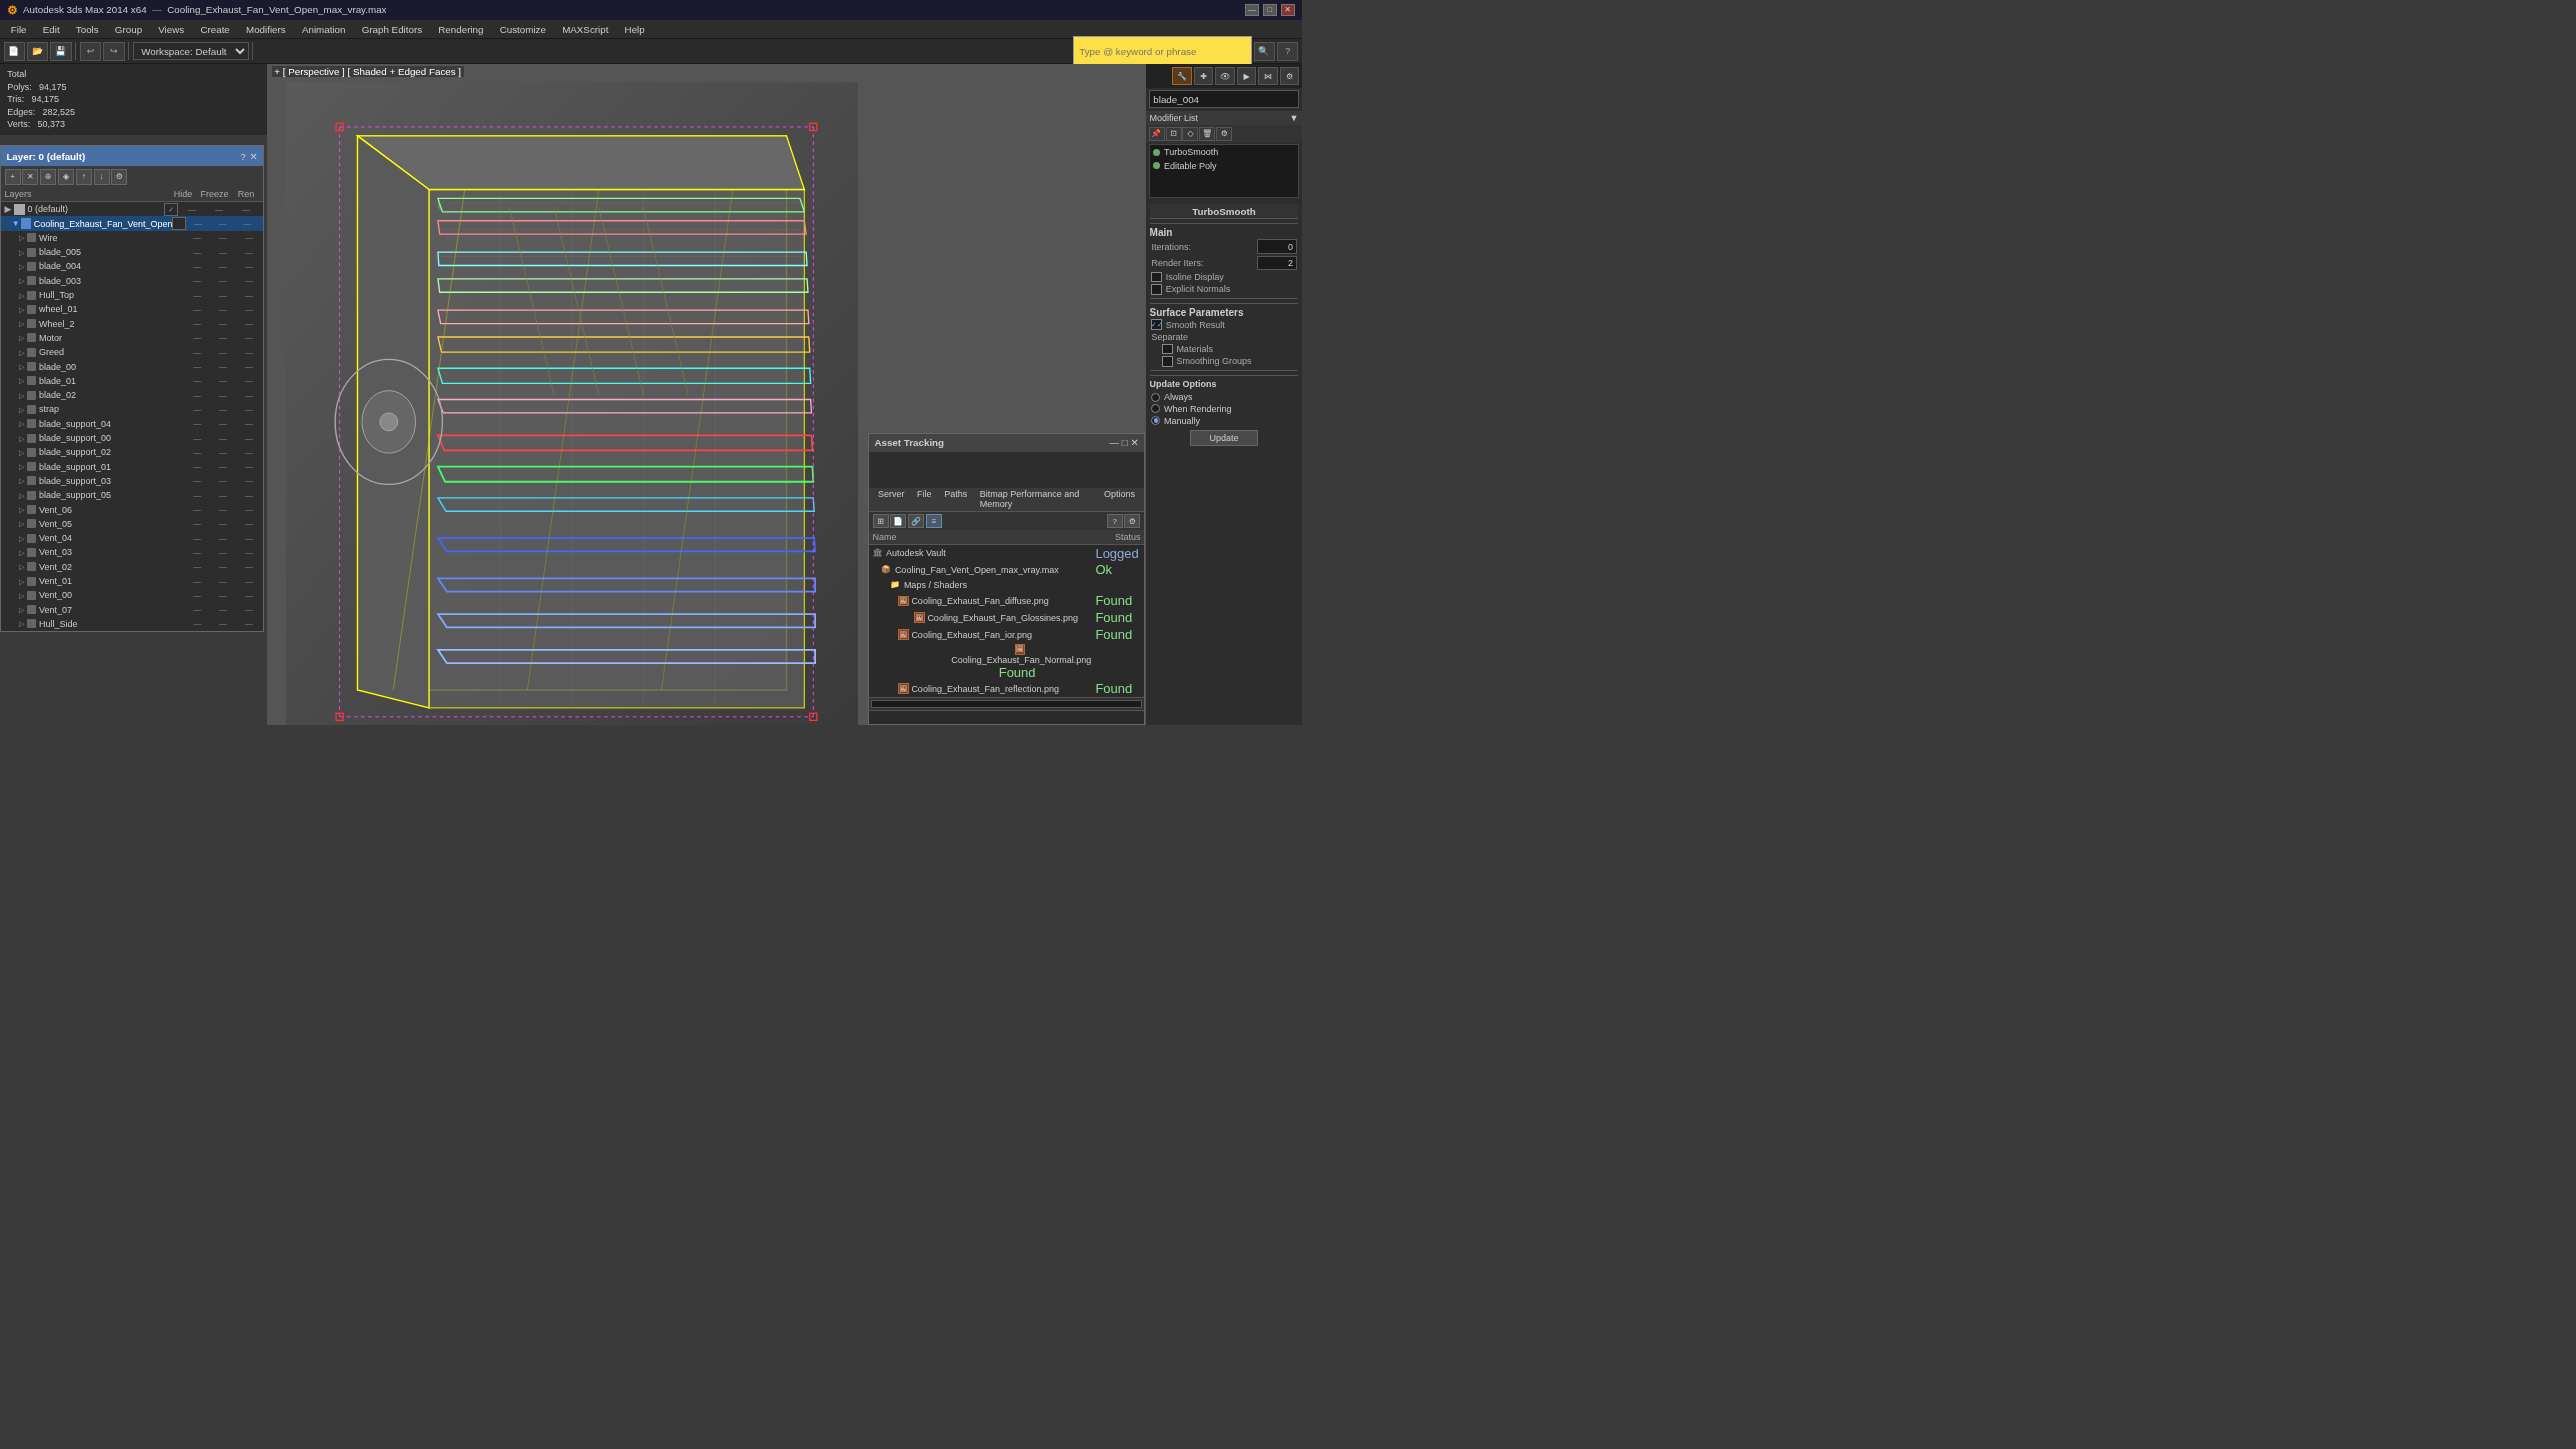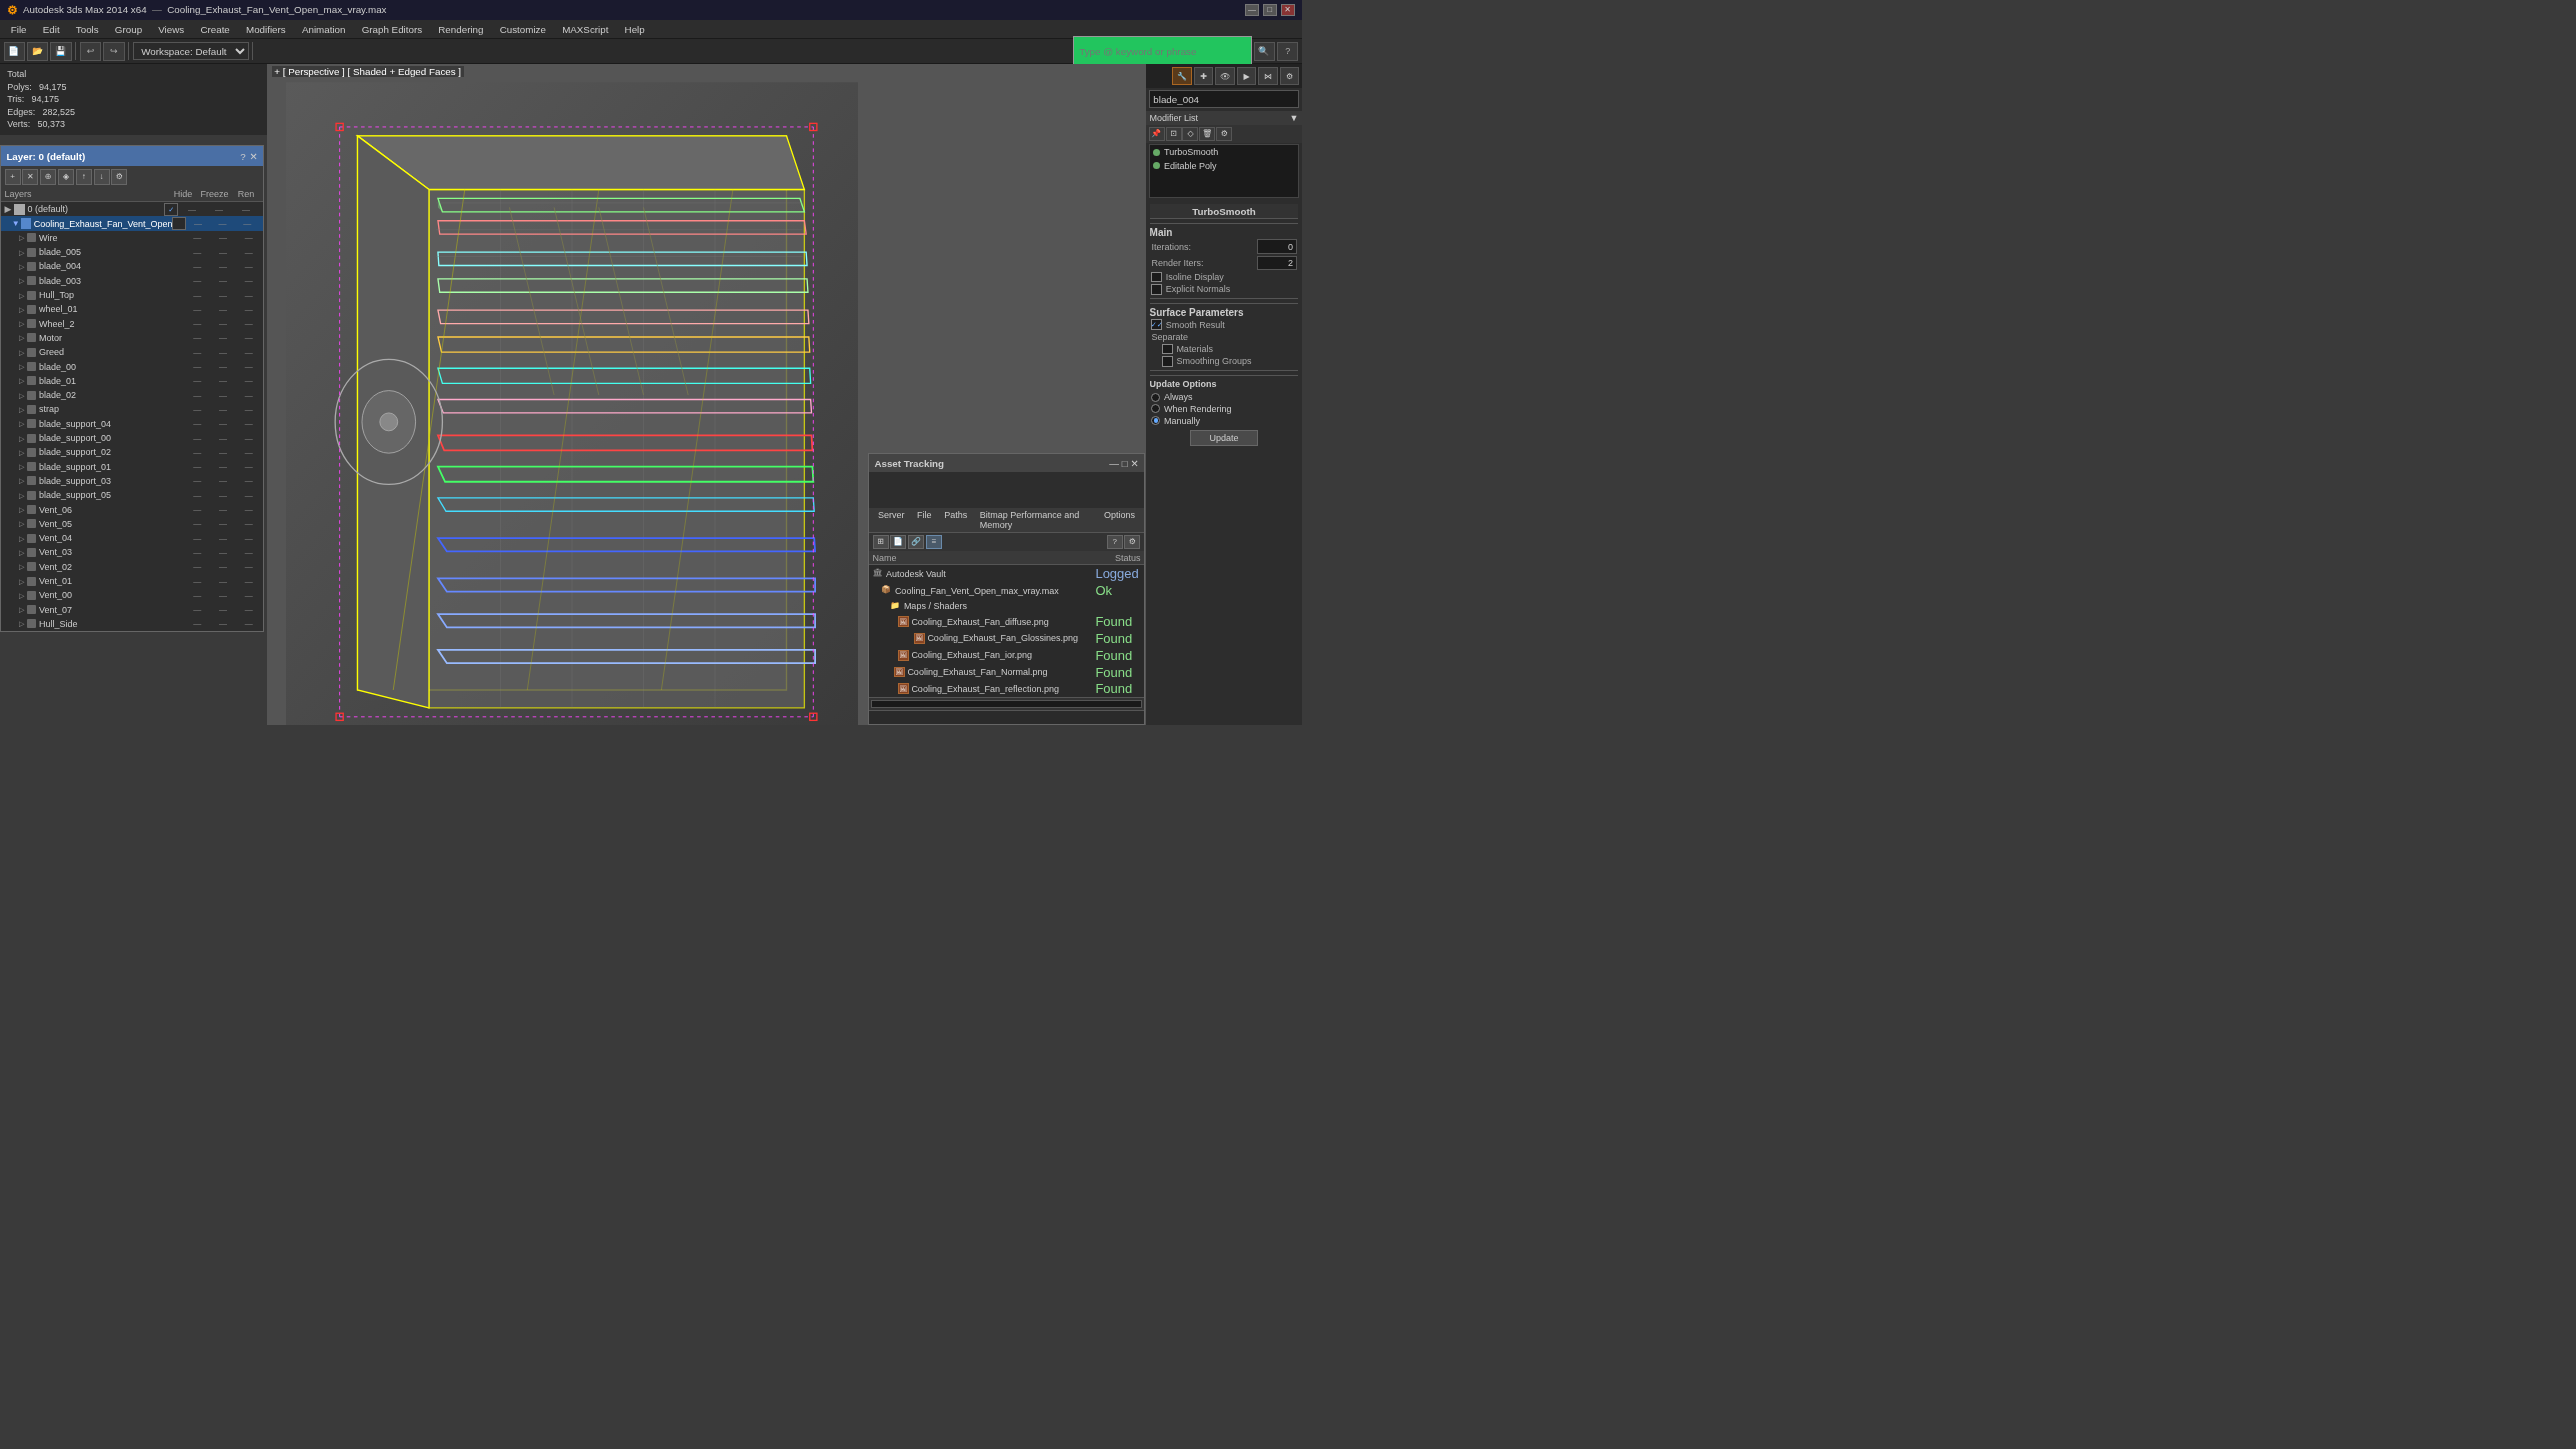--- a/index.html
+++ b/index.html
@@ -467,21 +467,21 @@
   <div class="toolbar-btn">💾</div>
   <div class="toolbar-separator"></div>
   <div class="toolbar-btn">↩</div>
   <div class="toolbar-btn">↪</div>
   <div class="toolbar-separator"></div>
   <select id="workspace-selector" style="background:#2a2a2a;border:0.9px solid #555;color:#ccc;height:18px;padding:0 3.6px;font-size:9.8px;min-width:116px;">
     <option>Workspace: Default</option>
   </select>
   <div class="toolbar-separator"></div>
   <div style="flex:1;"></div>
-  <input type="text" id="search-input" placeholder="Type @ keyword or phrase" style="background: #22c55e; border: 0.9px solid rgb(153, 153, 153); color: rgb(51, 51, 51); height: 30px; padding: 0px 5.4px; font-size: 9.8px; width: 179px;">
+  <input type="text" id="search-input" placeholder="Type @ keyword or phrase" style="background: #fde047; border: 0.9px solid rgb(153, 153, 153); color: rgb(51, 51, 51); height: 30px; padding: 0px 5.4px; font-size: 9.8px; width: 179px;">
   <div class="toolbar-btn">🔍</div>
   <div class="toolbar-btn">?</div>
 </div>
 
 <div id="main-content">
 
   <div id="left-panel">
 
     <div id="viewport-stats">
       <div>Total</div>
@@ -1033,21 +1033,21 @@
         <span class="at-name">Cooling_Exhaust_Fan_Glossines.png</span>
         <span class="at-status status-found">Found</span>
       </div>
 
       <div class="at-row" style="padding-left:29px;">
         <span class="at-img-icon">🖼</span>
         <span class="at-name">Cooling_Exhaust_Fan_ior.png</span>
         <span class="at-status status-found">Found</span>
       </div>
 
-      <div class="at-row" style="padding-left:25px;">
+      <div class="at-row" style="padding-left:33px;flex-direction:column;">
         <span class="at-img-icon">🖼</span>
         <span class="at-name">Cooling_Exhaust_Fan_Normal.png</span>
         <span class="at-status status-found">Found</span>
       </div>
 
       <div class="at-row" style="padding-left:29px;">
         <span class="at-img-icon">🖼</span>
         <span class="at-name">Cooling_Exhaust_Fan_reflection.png</span>
         <span class="at-status status-found">Found</span>
       </div>

